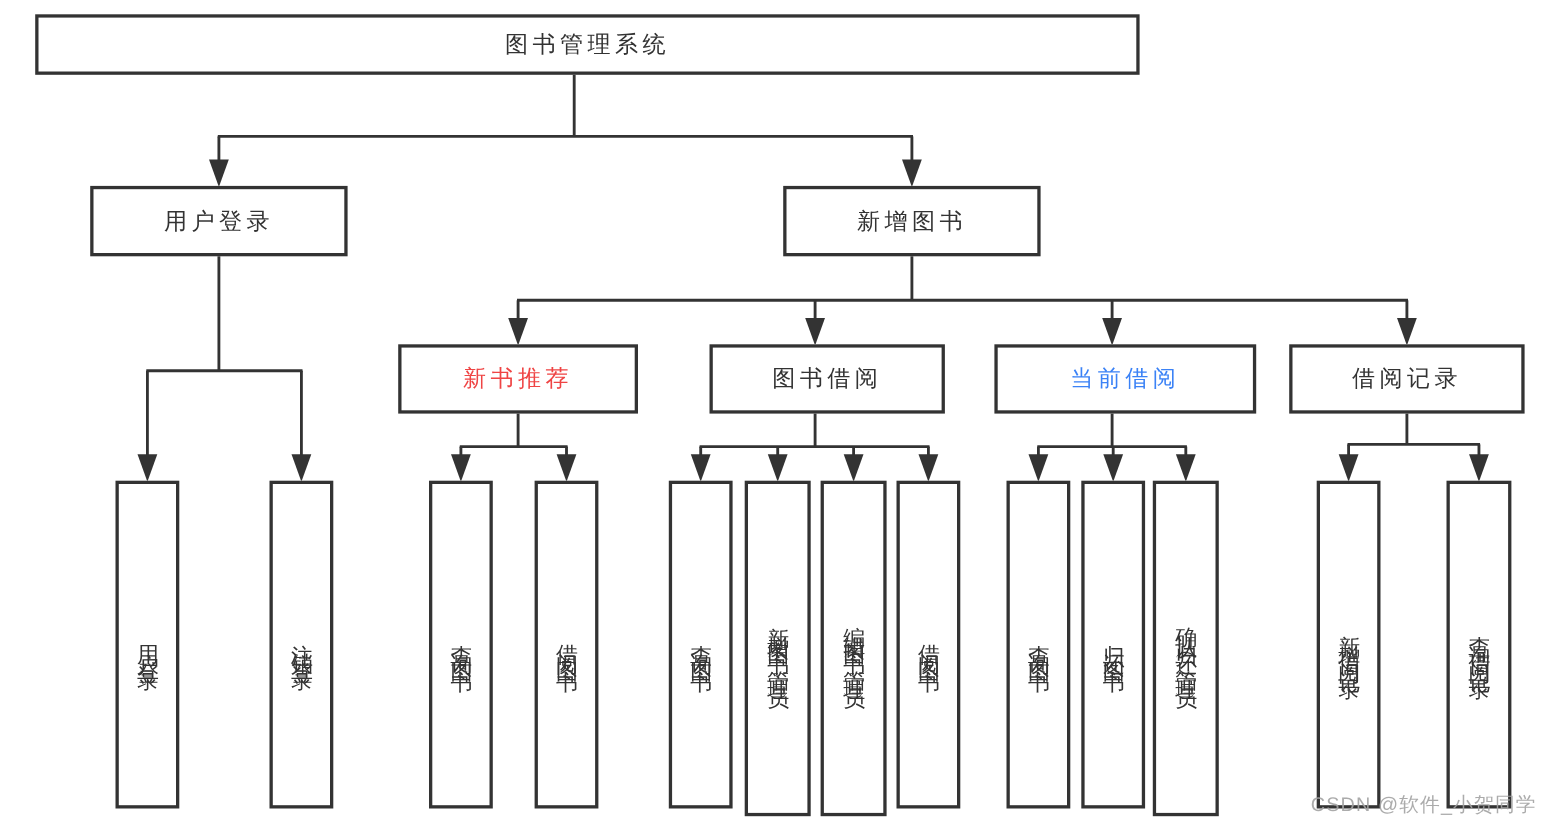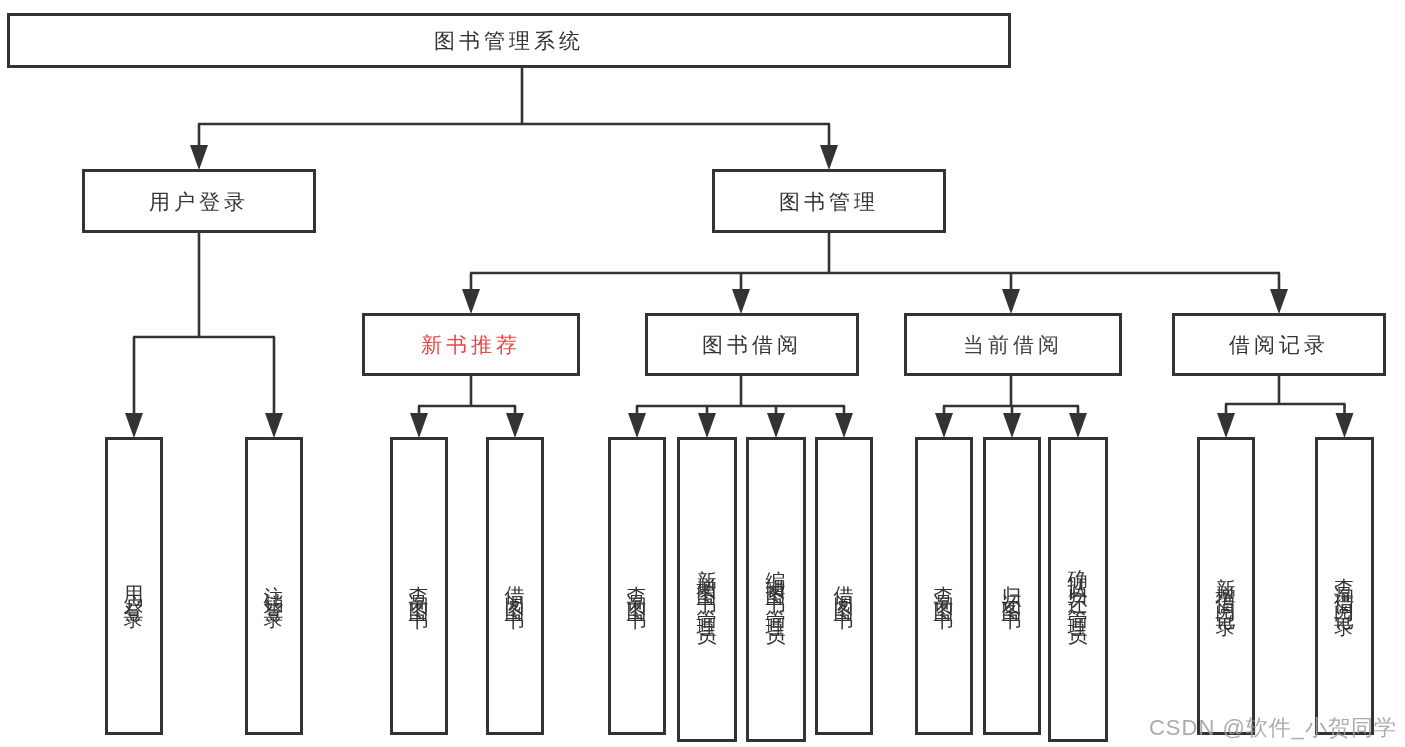--- a/index.html
+++ b/index.html
@@ -35,21 +35,21 @@
     writing-mode: vertical-rl;
     text-orientation: upright;
     letter-spacing: 8px;
     font-size: 20px;
     padding: 4px 0;
   }
   .watermark {
     position: absolute;
     right: 8px;
     bottom: 4px;
-    font-size: 22px;
+    font-size: 18px;
     letter-spacing: 1px;
     z-index: 20;
     opacity: 0.9;
     white-space: nowrap;
   }
 </style>
 </head>
 <body>
 
 <div class="canvas">
@@ -101,26 +101,26 @@
       <line x1="1078" y1="406" x2="1078" y2="419" stroke="#333333" stroke-width="2.6"></line>
       <polygon points="1078,438 1069,413 1087,413" fill="#333333"></polygon>
       <line x1="1279" y1="375" x2="1279" y2="404" stroke="#333333" stroke-width="2.6"></line>
       <line x1="1225" y1="404" x2="1345.5" y2="404" stroke="#333333" stroke-width="2.6"></line>
       <line x1="1226" y1="404" x2="1226" y2="419" stroke="#333333" stroke-width="2.6"></line>
       <polygon points="1226,438 1217,413 1235,413" fill="#333333"></polygon>
       <line x1="1344.5" y1="404" x2="1344.5" y2="419" stroke="#333333" stroke-width="2.6"></line>
       <polygon points="1344.5,438 1335.5,413 1353.5,413" fill="#333333"></polygon>
     </svg>
   <div id="nodes">
-      <div class="node" style="left: 7px; top: 13px; width: 1004px; height: 55px; border-color: rgb(51, 51, 51); color: rgb(51, 51, 51);">图书管理系统</div>
+      <div class="node" style="left: 32px; top: 13px; width: 1004px; height: 55px; border-color: rgb(51, 51, 51); color: rgb(51, 51, 51);">图书管理系统</div>
       <div class="node" style="left: 82px; top: 169px; width: 234px; height: 64px; border-color: rgb(51, 51, 51); color: rgb(51, 51, 51);">用户登录</div>
-      <div class="node" style="left: 712px; top: 169px; width: 234px; height: 64px; border-color: rgb(51, 51, 51); color: rgb(51, 51, 51);">图书管理</div>
+      <div class="node" style="left: 712px; top: 169px; width: 234px; height: 64px; border-color: rgb(51, 51, 51); color: rgb(51, 51, 51);">新增图书</div>
       <div class="node" style="left: 362px; top: 313px; width: 218px; height: 63px; border-color: rgb(51, 51, 51); color: #ef4444;">新书推荐</div>
       <div class="node" style="left: 634px; top: 313px; width: 214px; height: 63px; border-color: rgb(51, 51, 51); color: rgb(51, 51, 51); margin-left: 11px;">图书借阅</div>
-      <div class="node" style="left: 904px; top: 313px; width: 218px; height: 63px; border-color: rgb(51, 51, 51); color: #404040;">当前借阅</div>
+      <div class="node" style="left: 904px; top: 313px; width: 238px; height: 63px; border-color: rgb(51, 51, 51); color: #3b82f6;">当前借阅</div>
       <div class="node" style="left: 1172px; top: 313px; width: 214px; height: 63px; border-color: rgb(51, 51, 51); color: rgb(51, 51, 51);">借阅记录</div>
       <div class="node vertical" style="left: 105px; top: 437px; width: 58px; height: 298px; border-color: rgb(51, 51, 51); color: rgb(51, 51, 51);">用户登录</div>
       <div class="node vertical" style="left: 245px; top: 437px; width: 58px; height: 298px; border-color: rgb(51, 51, 51); color: rgb(51, 51, 51);">注销登录</div>
       <div class="node vertical" style="left: 390px; top: 437px; width: 58px; height: 298px; border-color: rgb(51, 51, 51); color: rgb(51, 51, 51);">查询图书</div>
       <div class="node vertical" style="left: 486px; top: 437px; width: 58px; height: 298px; border-color: rgb(51, 51, 51); color: rgb(51, 51, 51);">借阅图书</div>
       <div class="node vertical" style="left: 608px; top: 437px; width: 58px; height: 298px; border-color: rgb(51, 51, 51); color: rgb(51, 51, 51);">查询图书</div>
       <div class="node vertical" style="left: 677px; top: 437px; width: 60px; height: 305px; border-color: rgb(51, 51, 51); color: rgb(51, 51, 51);">新增图书（管理员）</div>
       <div class="node vertical" style="left: 746px; top: 437px; width: 60px; height: 305px; border-color: rgb(51, 51, 51); color: rgb(51, 51, 51);">编辑图书（管理员）</div>
       <div class="node vertical" style="left: 815px; top: 437px; width: 58px; height: 298px; border-color: rgb(51, 51, 51); color: rgb(51, 51, 51);">借阅图书</div>
       <div class="node vertical" style="left: 915px; top: 437px; width: 58px; height: 298px; border-color: rgb(51, 51, 51); color: rgb(51, 51, 51);">查询图书</div>

